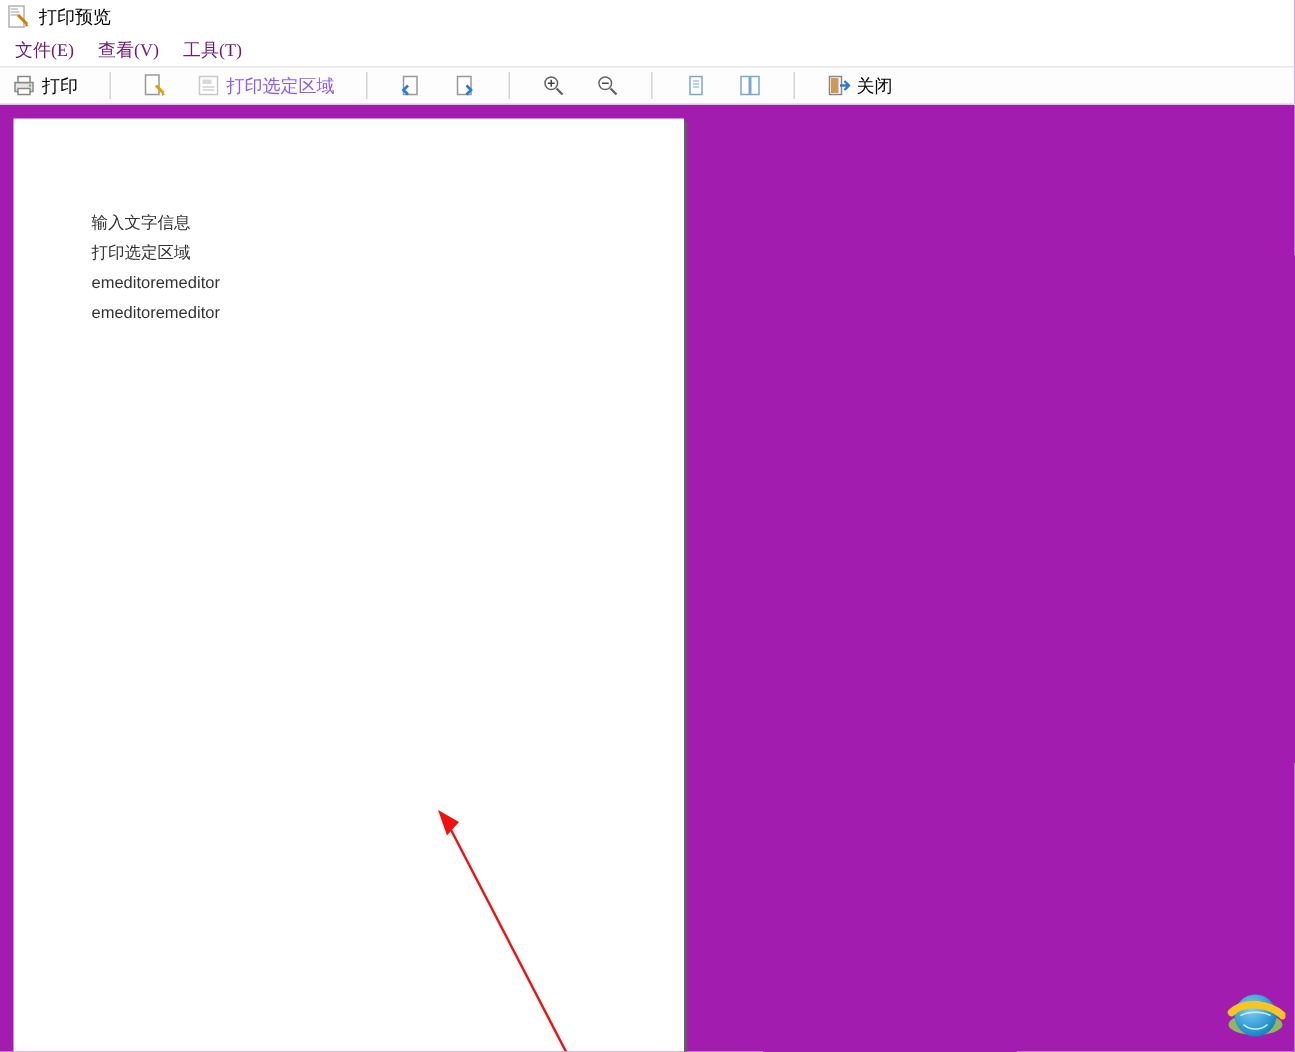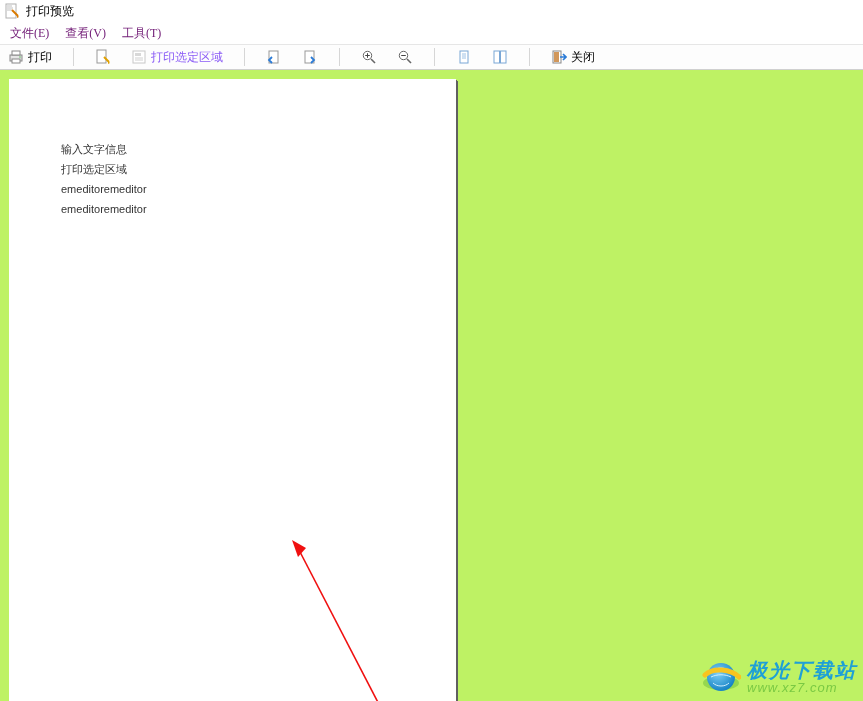--- a/index.html
+++ b/index.html
@@ -72,21 +72,21 @@
     }
     .icon-slot {
       width: 16px; height: 16px;
       display: inline-flex; align-items: center; justify-content: center;
     }
     
     .workspace {
       position: absolute;
       left: 0; right: 0;
       top: 70px; bottom: 0;
-      background: #bef264;
+      background: #a21caf;
     }
     .page {
       position: absolute;
       left: 9px; top: 9px;
       width: 447px; height: 630px;
       background: #fff;
       box-shadow: 1px 1px 0 #606060, 2px 2px 0 #606060;
     }
     .page-content {
       position: absolute;
@@ -274,17 +274,13 @@
       <radialGradient id="g1" cx="40%" cy="35%" r="70%">
         <stop offset="0%" stop-color="#7fd0f5"></stop>
         <stop offset="100%" stop-color="#0f7ec2"></stop>
       </radialGradient>
     </defs>
     <ellipse cx="20" cy="26" rx="18" ry="7" fill="#8ed24b" opacity="0.85"></ellipse>
     <circle cx="20" cy="20" r="14" fill="url(#g1)"></circle>
     <path d="M12 14 C16 10, 24 10, 28 14 M10 20 C16 17, 24 17, 30 20 M12 26 C16 30, 24 30, 28 26" stroke="#cfeeff" fill="none" stroke-width="1"></path>
     <path d="M4 18 C 12 10, 30 12, 38 20" stroke="#f8c41f" fill="none" stroke-width="5" stroke-linecap="round"></path>
   </svg>
-  <div class="wm-text">
-    <span class="wm-line1">极光下载站</span>
-    <span class="wm-line2">www.xz7.com</span>
-  </div>
 </div>
 
 </body></html>

